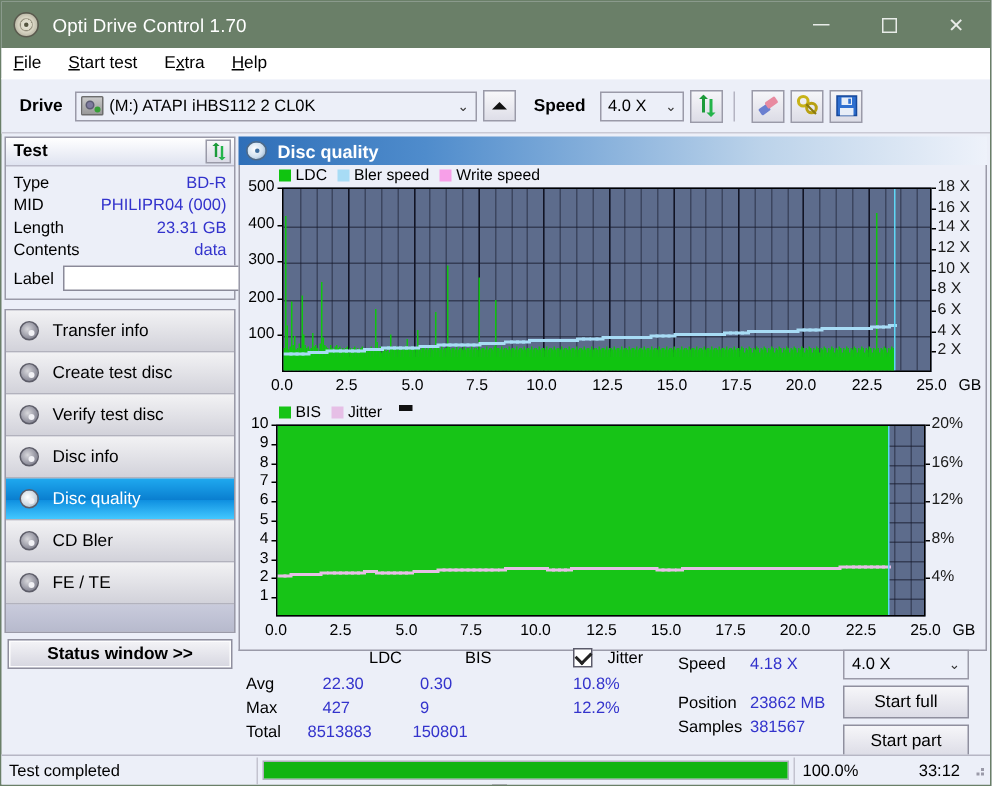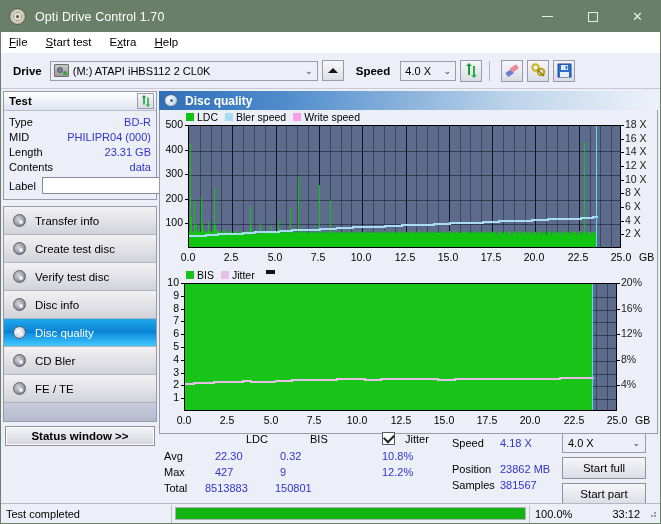--- a/index.html
+++ b/index.html
@@ -2068,21 +2068,21 @@
           <div class="stats-left">
             <span class="st-col-h" style="left:86px;top:0">LDC</span>
             <span class="st-col-h" style="left:150px;top:0">BIS</span>
             <span class="jit-chk" style="left:222px;top:-1px">
                 <i class="mk"></i>
               </span>
             <span class="st-col-h" style="left:245px;top:0">Jitter</span>
 
             <span class="st-row-h" style="left:4px;top:17px">Avg</span>
             <span class="st-v" style="left:55px;top:17px;width:60px">22.30</span>
-            <span class="st-v" style="left:120px;top:17px;width:50px">0.32</span>
+            <span class="st-v" style="left:120px;top:17px;width:50px">0.30</span>
             <span class="st-v" style="left:222px;top:17px;width:62px">10.8%</span>
 
             <span class="st-row-h" style="left:4px;top:33px">Max</span>
             <span class="st-v" style="left:55px;top:33px;width:60px">427</span>
             <span class="st-v" style="left:120px;top:33px;width:50px">9</span>
             <span class="st-v" style="left:222px;top:33px;width:62px">12.2%</span>
 
             <span class="st-row-h" style="left:4px;top:49px">Total</span>
             <span class="st-v" style="left:45px;top:49px;width:70px">8513883</span>
             <span class="st-v" style="left:115px;top:49px;width:55px">150801</span>

